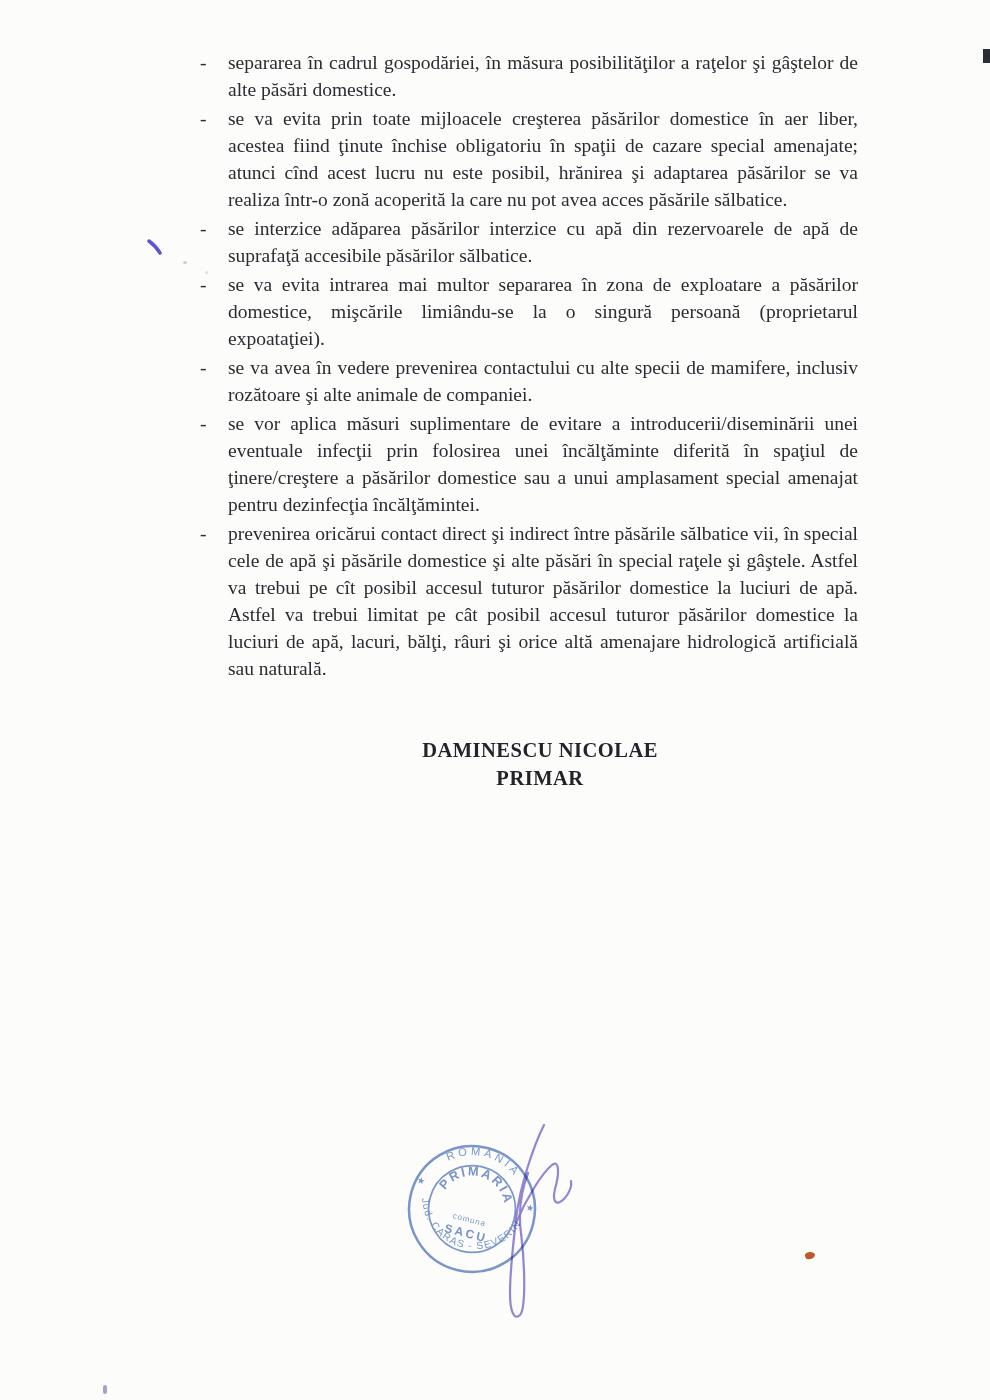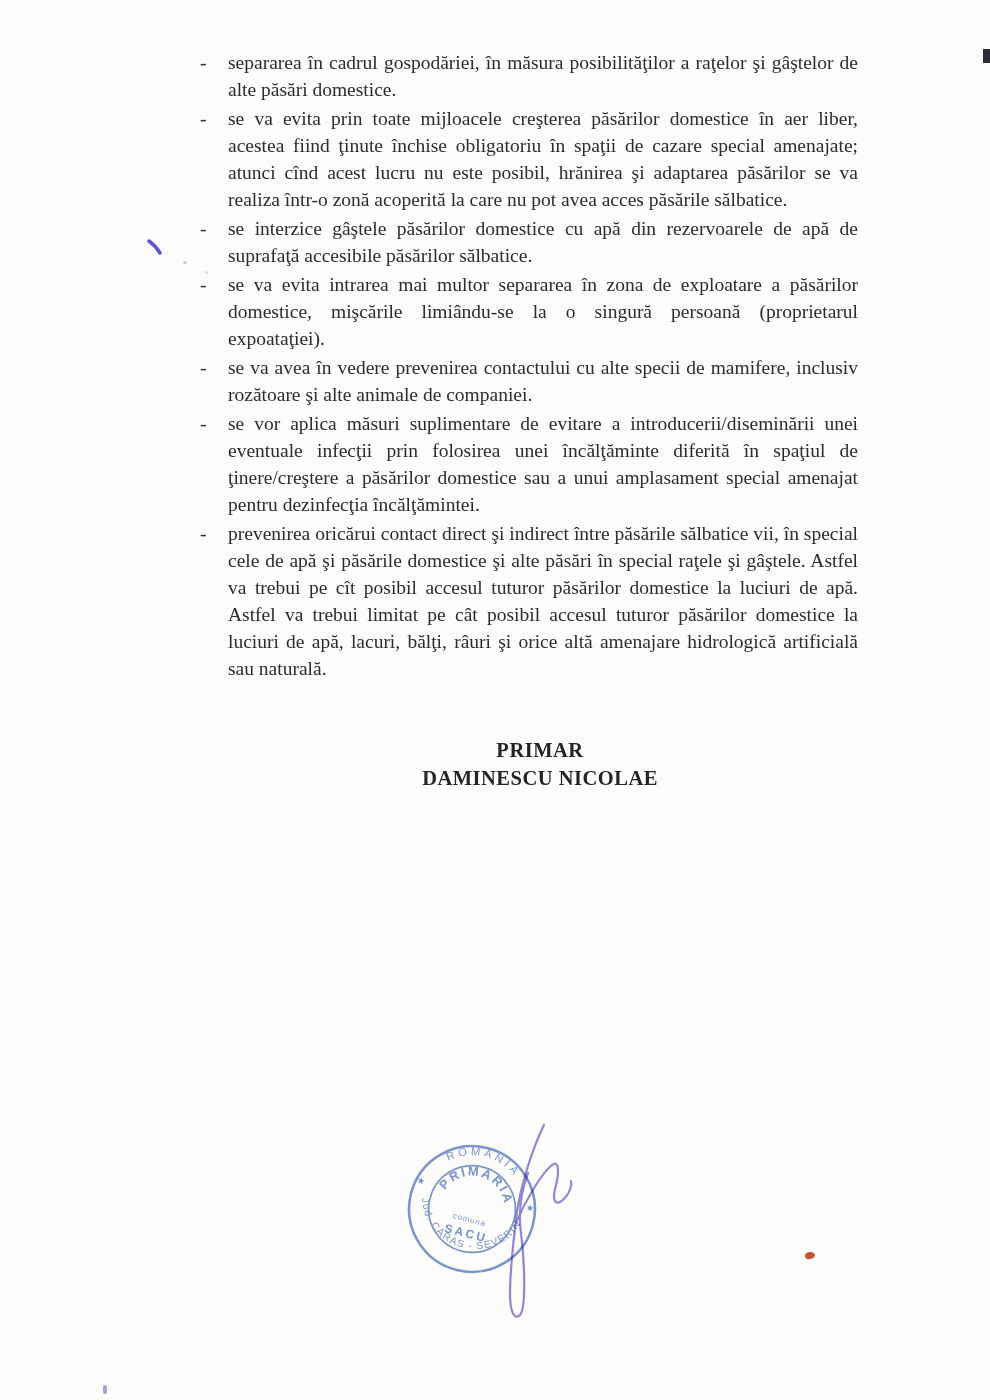--- a/index.html
+++ b/index.html
@@ -101,43 +101,43 @@
     <li>
       <span class="dash">-</span>
       <span class="li-text">separarea în cadrul gospodăriei, în măsura posibilităţilor a raţelor şi gâştelor de alte păsări domestice.</span>
     </li>
     <li>
       <span class="dash">-</span>
       <span class="li-text">se va evita prin toate mijloacele creşterea păsărilor domestice în aer liber, acestea fiind ţinute închise obligatoriu în spaţii de cazare special amenajate; atunci cînd acest lucru nu este posibil, hrănirea şi adaptarea păsărilor se va realiza într-o zonă acoperită la care nu pot avea acces păsările sălbatice.</span>
     </li>
     <li>
       <span class="dash">-</span>
-      <span class="li-text">se interzice gâştele păsărilor domestice cu apă din rezervoarele de apă de suprafaţă accesibile păsărilor sălbatice.</span>
+      <span class="li-text">se interzice adăparea păsărilor interzice cu apă din rezervoarele de apă de suprafaţă accesibile păsărilor sălbatice.</span>
     </li>
     <li>
       <span class="dash">-</span>
       <span class="li-text">se va evita intrarea mai multor separarea în zona de exploatare a păsărilor domestice, mişcările limiându-se la o singură persoană (proprietarul expoataţiei).</span>
     </li>
     <li>
       <span class="dash">-</span>
       <span class="li-text">se va avea în vedere prevenirea contactului cu alte specii de mamifere, inclusiv rozătoare şi alte animale de companiei.</span>
     </li>
     <li>
       <span class="dash">-</span>
       <span class="li-text">se vor aplica măsuri suplimentare de evitare a introducerii/diseminării unei eventuale infecţii prin folosirea unei încălţăminte diferită în spaţiul de ţinere/creştere a păsărilor domestice sau a unui amplasament special amenajat pentru dezinfecţia încălţămintei.</span>
     </li>
     <li>
       <span class="dash">-</span>
       <span class="li-text">prevenirea oricărui contact direct şi indirect între păsările sălbatice vii, în special cele de apă şi păsările domestice şi alte păsări în special raţele şi gâştele. Astfel va trebui pe cît posibil accesul tuturor păsărilor domestice la luciuri de apă. Astfel va trebui limitat pe cât posibil accesul tuturor păsărilor domestice la luciuri de apă, lacuri, bălţi, râuri şi orice altă amenajare hidrologică artificială sau naturală.</span>
     </li>
   </ul>
 
   <div class="sig-block">
+    <div>DAMINESCU NICOLAE</div>
     <div>PRIMAR</div>
-    <div>DAMINESCU NICOLAE</div>
   </div>
 
   <svg class="stamp" viewBox="0 0 200 200" width="170" height="170">
     <defs>
       <path id="arcTop" d="M 50,62 A 62,62 0 0 1 150,62"></path>
       <path id="arcBottom" d="M 38,95 A 63,63 0 0 0 162,95"></path>
       <path id="arcOrg" d="M 63,90 A 38,38 0 0 1 137,90"></path>
     </defs>
     <circle class="ring-outer" cx="100" cy="100" r="74"></circle>
     <circle class="ring-inner" cx="100" cy="100" r="51"></circle>

